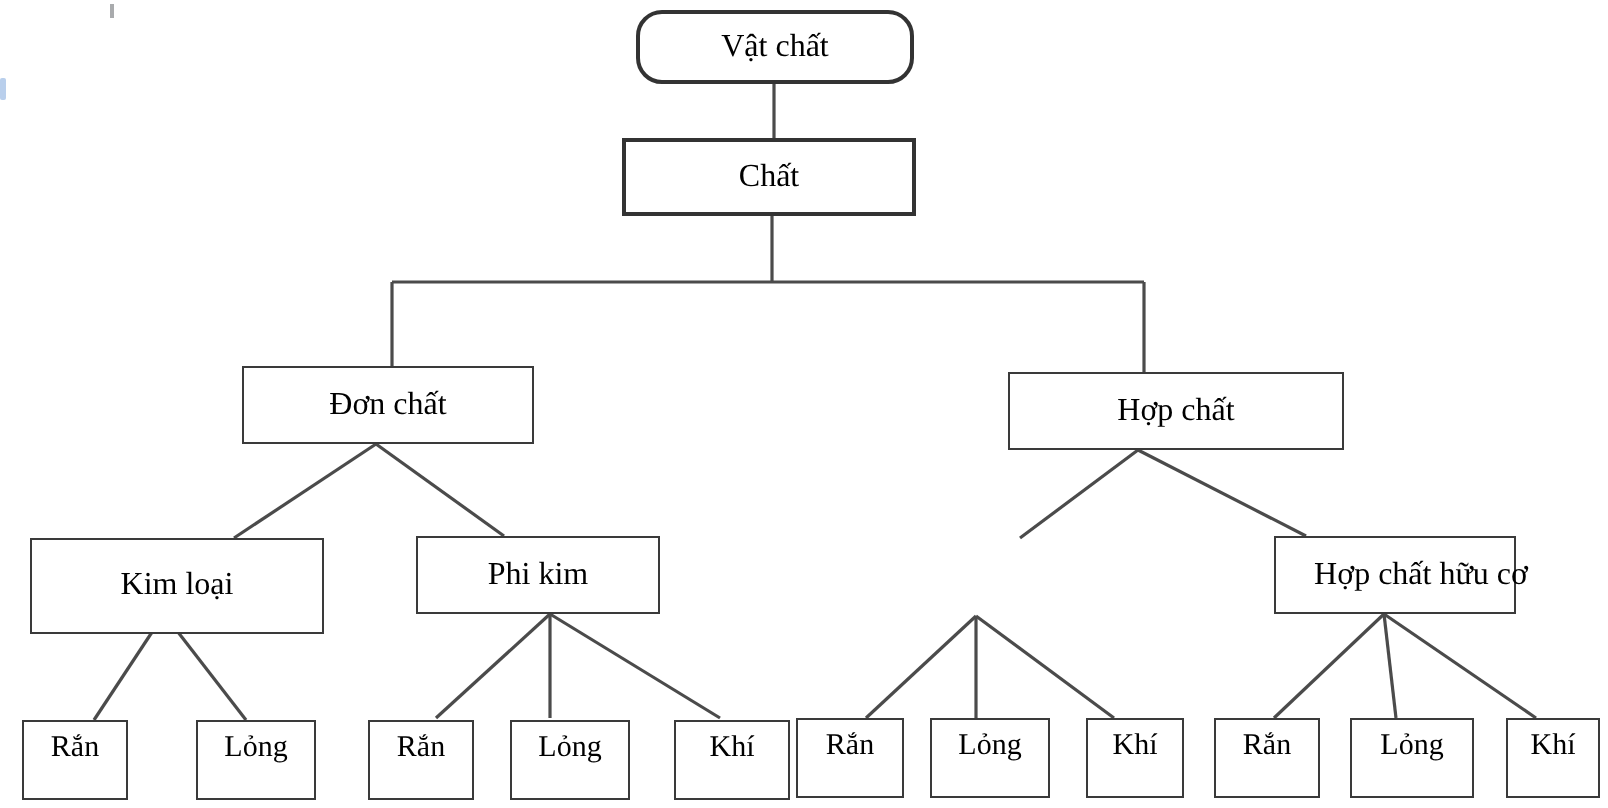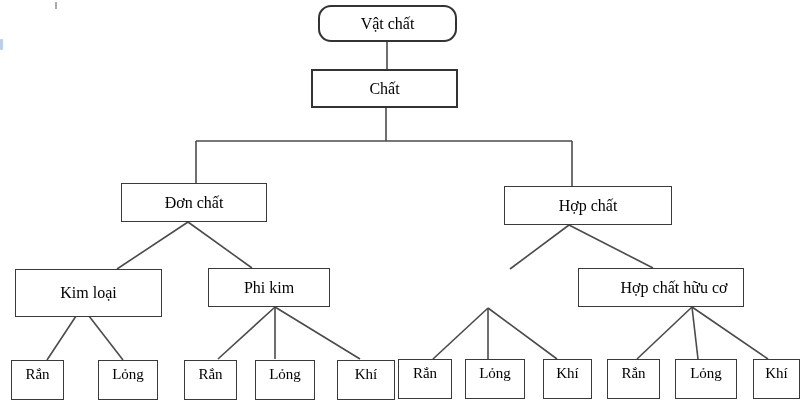--- a/index.html
+++ b/index.html
@@ -100,21 +100,21 @@
 
   <div class="node thick" style="left:311px; top:69px; width:147px; height:39px;">Chất</div>
 
   <div class="node" style="left:504px; top:186px; width:168px; height:39px;">Hợp chất</div>
 
   <div class="node" style="left:15px;  top:269px; width:147px; height:48px;">Kim loại</div>
 
   <div class="node" style="left:208px; top:268px; width:122px; height:39px;">Phi kim</div>
 
 
-  <div class="node" style="left:578px; top:268px; width:166px; height:39px;padding-left:26px;">Hợp chất hữu cơ</div>
+  <div class="node" style="left:637px; top:268px; width:121px; height:39px;padding-left:26px;">Hợp chất hữu cơ</div>
 
   <div class="node leaf" style="left:11px;  top:360px; width:53px; height:40px;">Rắn</div>
   <div class="node leaf" style="left:98px;  top:360px; width:60px; height:40px;">Lỏng</div>
 
   <div class="node leaf" style="left:184px; top:360px; width:53px; height:40px;">Rắn</div>
   <div class="node leaf" style="left:255px; top:360px; width:60px; height:40px;">Lỏng</div>
   <div class="node leaf" style="left:337px; top:360px; width:58px; height:40px;">Khí</div>
 
   <div class="node leaf" style="left:398px; top:359px; width:54px; height:40px;">Rắn</div>
   <div class="node leaf" style="left:465px; top:359px; width:60px; height:40px;">Lỏng</div>

